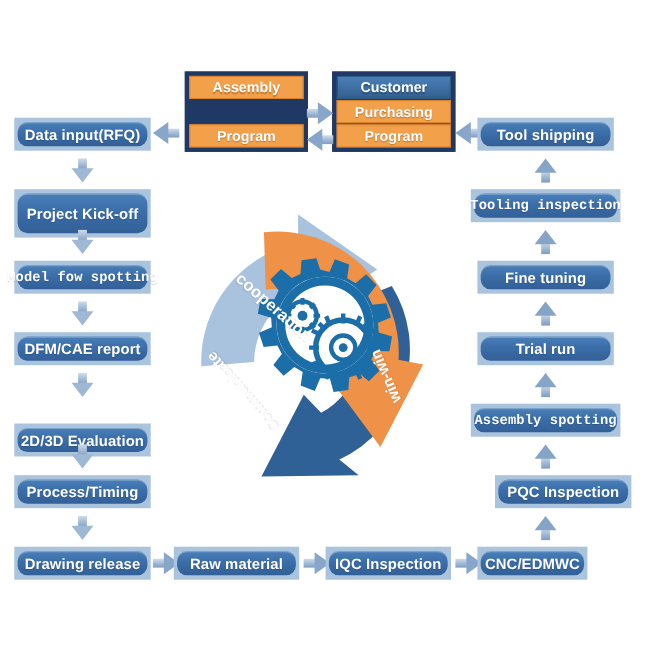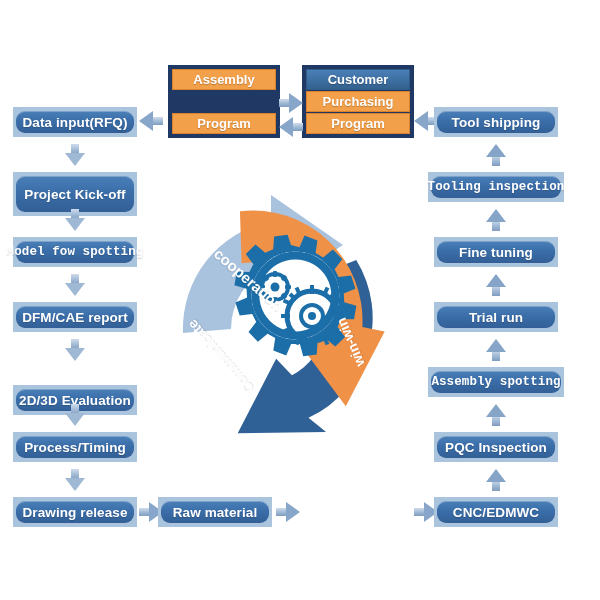--- a/index.html
+++ b/index.html
@@ -279,36 +279,41 @@
   <div class="pbox" style="left:158px; top:497px; width:114px; height:30px;">
     <div class="inner">
         <span class="lbl">Raw material</span>
       </div>
   </div>
 
   <div class="arrow arr-right" style="left:276px; top:502px;">
     <div class="shaft"></div>
       <div class="head"></div>
   </div>
+  <div class="pbox" style="left:296px; top:497px; width:114px; height:30px;">
+    <div class="inner">
+        <span class="lbl">IQC Inspection</span>
+      </div>
+  </div>
 
   <div class="arrow arr-right" style="left:414px; top:502px;">
     <div class="shaft"></div>
       <div class="head"></div>
   </div>
-  <div class="pbox" style="left:434px; top:497px; width:124px; height:30px;text-align:center;">
+  <div class="pbox" style="left:434px; top:497px; width:100px; height:30px;text-align:center;">
     <div class="inner">
         <span class="lbl">CNC/EDMWC</span>
       </div>
   </div>
 
   <div class="arrow arr-up" style="left:486px; top:469px;">
     <div class="shaft"></div>
       <div class="head"></div>
   </div>
-  <div class="pbox" style="left:434px; top:432px; width:124px; height:30px;">
+  <div class="pbox" style="left:450px; top:432px; width:124px; height:30px;">
     <div class="inner">
         <span class="lbl">PQC Inspection</span>
       </div>
   </div>
 
   <div class="arrow arr-up" style="left:486px; top:404px;">
     <div class="shaft"></div>
       <div class="head"></div>
   </div>
   <div class="pbox sm" style="left:428px; top:367px; width:136px; height:30px;">

